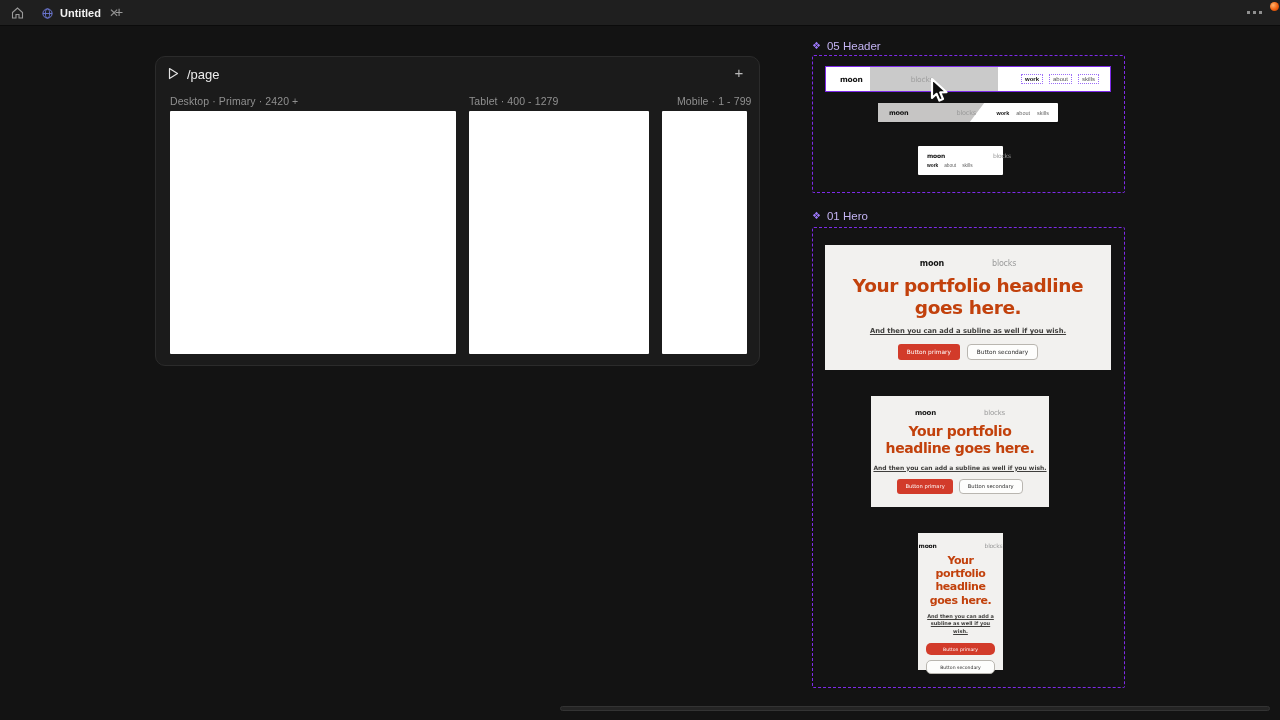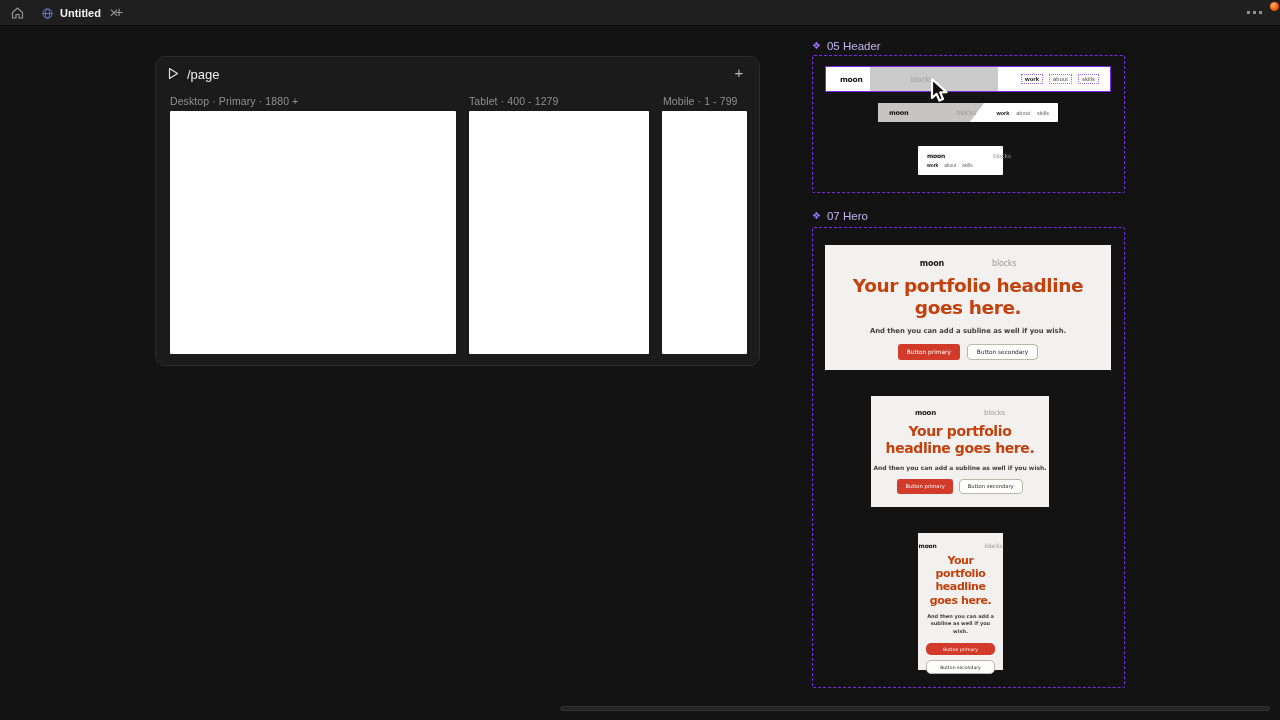--- a/index.html
+++ b/index.html
@@ -17,21 +17,21 @@
   .menu-dots i { width:3px; height:3px; background:#8f8f8f; display:block; }
   .rec-dot { position:absolute; right:1px; top:2px; width:9px; height:9px; border-radius:50%; background:radial-gradient(circle at 35% 35%, #ffb36b 0%, #f2600f 55%, #9c3d07 100%); }
 
   
   .page-panel { position:absolute; left:155px; top:56px; width:605px; height:310px; background:#1b1b1b; border:1px solid #2b2b2b; border-radius:10px; }
   .panel-head { position:absolute; left:0; top:0; width:100%; height:34px; }
   .play-icon { position:absolute; left:12px; top:9px; color:#e3e3e3; }
   .panel-title { position:absolute; left:31px; top:10px; color:#ededed; font-size:13px; }
   .panel-add { position:absolute; right:12px; top:7px; color:#b9b9b9; font-size:15px; width:16px; text-align:center; }
   .bp-label { position:absolute; top:38px; color:#909090; font-size:10.5px; letter-spacing:.1px; }
-  .bp-desktop { left:14px; } .bp-tablet { left:313px; } .bp-mobile { left:507px; }
+  .bp-desktop { left:14px; } .bp-tablet { left:313px; } .bp-mobile { left:521px; }
   .frame { position:absolute; top:54px; height:243px; background:#ffffff; border-radius:1px; }
   .frame-desktop { left:14px;  width:286px; }
   .frame-tablet  { left:313px; width:180px; }
   .frame-mobile  { left:506px; width:85px; }
 
   
   .sec-label { position:absolute; display:flex; align-items:center; gap:6px; font-size:11.5px; color:#c3b3f2; }
   .sec-label .diamond { color:#9a76f5; font-size:10px; line-height:1; }
   .dashed-box { position:absolute; border:1px dashed #7d2ae8; border-radius:2px; }
 
@@ -57,21 +57,21 @@
 
   .hdr3 { position:absolute; left:918px; top:146px; width:85px; height:29px; background:#ffffff; border-radius:1px; }
   .hdr3 .logo { position:absolute; left:9px; top:6px; font-size:6px; }
   .hdr3 .nav { position:absolute; left:9px; top:17px; display:flex; gap:6px; }
   .hdr3 .nav .nav-item { font-size:4.8px; color:#666; }
   .hdr3 .nav .nav-item:first-child { font-weight:bold; color:#111; }
 
   
   .hero { position:absolute; background:#f2f1ef; display:flex; flex-direction:column; align-items:center; text-align:center; font-family:"DejaVu Sans", sans-serif; }
   .hero .headline { font-weight:800; color:#c2410c; letter-spacing:-.4px; line-height:1.2; }
-  .hero .subline { font-weight:bold; color:#3f3e3c; }
+  .hero .subline { font-weight:bold; color:#3f3e3c;text-decoration:underline; }
   .btn { display:inline-flex; align-items:center; justify-content:center; font-family:"DejaVu Sans", sans-serif; white-space:nowrap; }
   .btn-primary { background:#d23b2a; color:#ffffff; border-radius:3px; }
   .btn-secondary { background:#fdfdfc; color:#2a2a2a; border:1px solid #b9b6b0; border-radius:4px; }
 
   .hero1 { left:825px; top:245px; width:286px; height:125px; padding-top:14px; }
   .hero1 .logo { font-size:8px; }
   .hero1 .headline { font-size:18.5px; width:252px; margin-top:7px; }
   .hero1 .subline { font-size:6.8px; margin-top:8px; }
   .hero1 .btn-row { display:flex; gap:7px; margin-top:9px; }
   .hero1 .btn { font-size:5.8px; padding:4px 9px; }
@@ -126,21 +126,21 @@
 <div class="page-panel">
   <div class="panel-head">
     <span class="play-icon">
       <svg width="11" height="13" viewBox="0 0 11 13">
           <path d="M1.5 1.5 L9.5 6.5 L1.5 11.5 Z" fill="none" stroke="#e3e3e3" stroke-width="1.2" stroke-linejoin="round"></path>
         </svg>
     </span>
     <span class="panel-title">/page</span>
     <span class="panel-add">+</span>
   </div>
-  <span class="bp-label bp-desktop">Desktop · Primary · 1880 +</span>
+  <span class="bp-label bp-desktop">Desktop · Primary · 2420 +</span>
   <span class="bp-label bp-tablet">Tablet · 400 - 1279</span>
   <span class="bp-label bp-mobile">Mobile · 1 - 799</span>
   <div class="frame frame-desktop"></div>
   <div class="frame frame-tablet"></div>
   <div class="frame frame-mobile"></div>
 </div>
 
 <div class="sec-label" style="left:812px; top:40px;">
   <span class="diamond">❖</span>
   <span>05 Header</span>
@@ -171,21 +171,21 @@
   <span class="logo"><b>moon</b><span class="lt">blocks</span></span>
   <div class="nav">
     <span class="nav-item">work</span>
     <span class="nav-item">about</span>
     <span class="nav-item">skills</span>
   </div>
 </div>
 
 <div class="sec-label" style="left:812px; top:210px;">
   <span class="diamond">❖</span>
-  <span>07 Hero</span>
+  <span>01 Hero</span>
 </div>
 <div class="dashed-box" style="left:812px; top:227px; width:313px; height:461px;"></div>
 
 <div class="hero hero1">
   <span class="logo"><b>moon</b><span class="lt">blocks</span></span>
   <div class="headline">Your portfolio headline goes here.</div>
   <div class="subline">And then you can add a subline as well if you wish.</div>
   <div class="btn-row">
     <span class="btn btn-primary">Button primary</span>
     <span class="btn btn-secondary">Button secondary</span>

